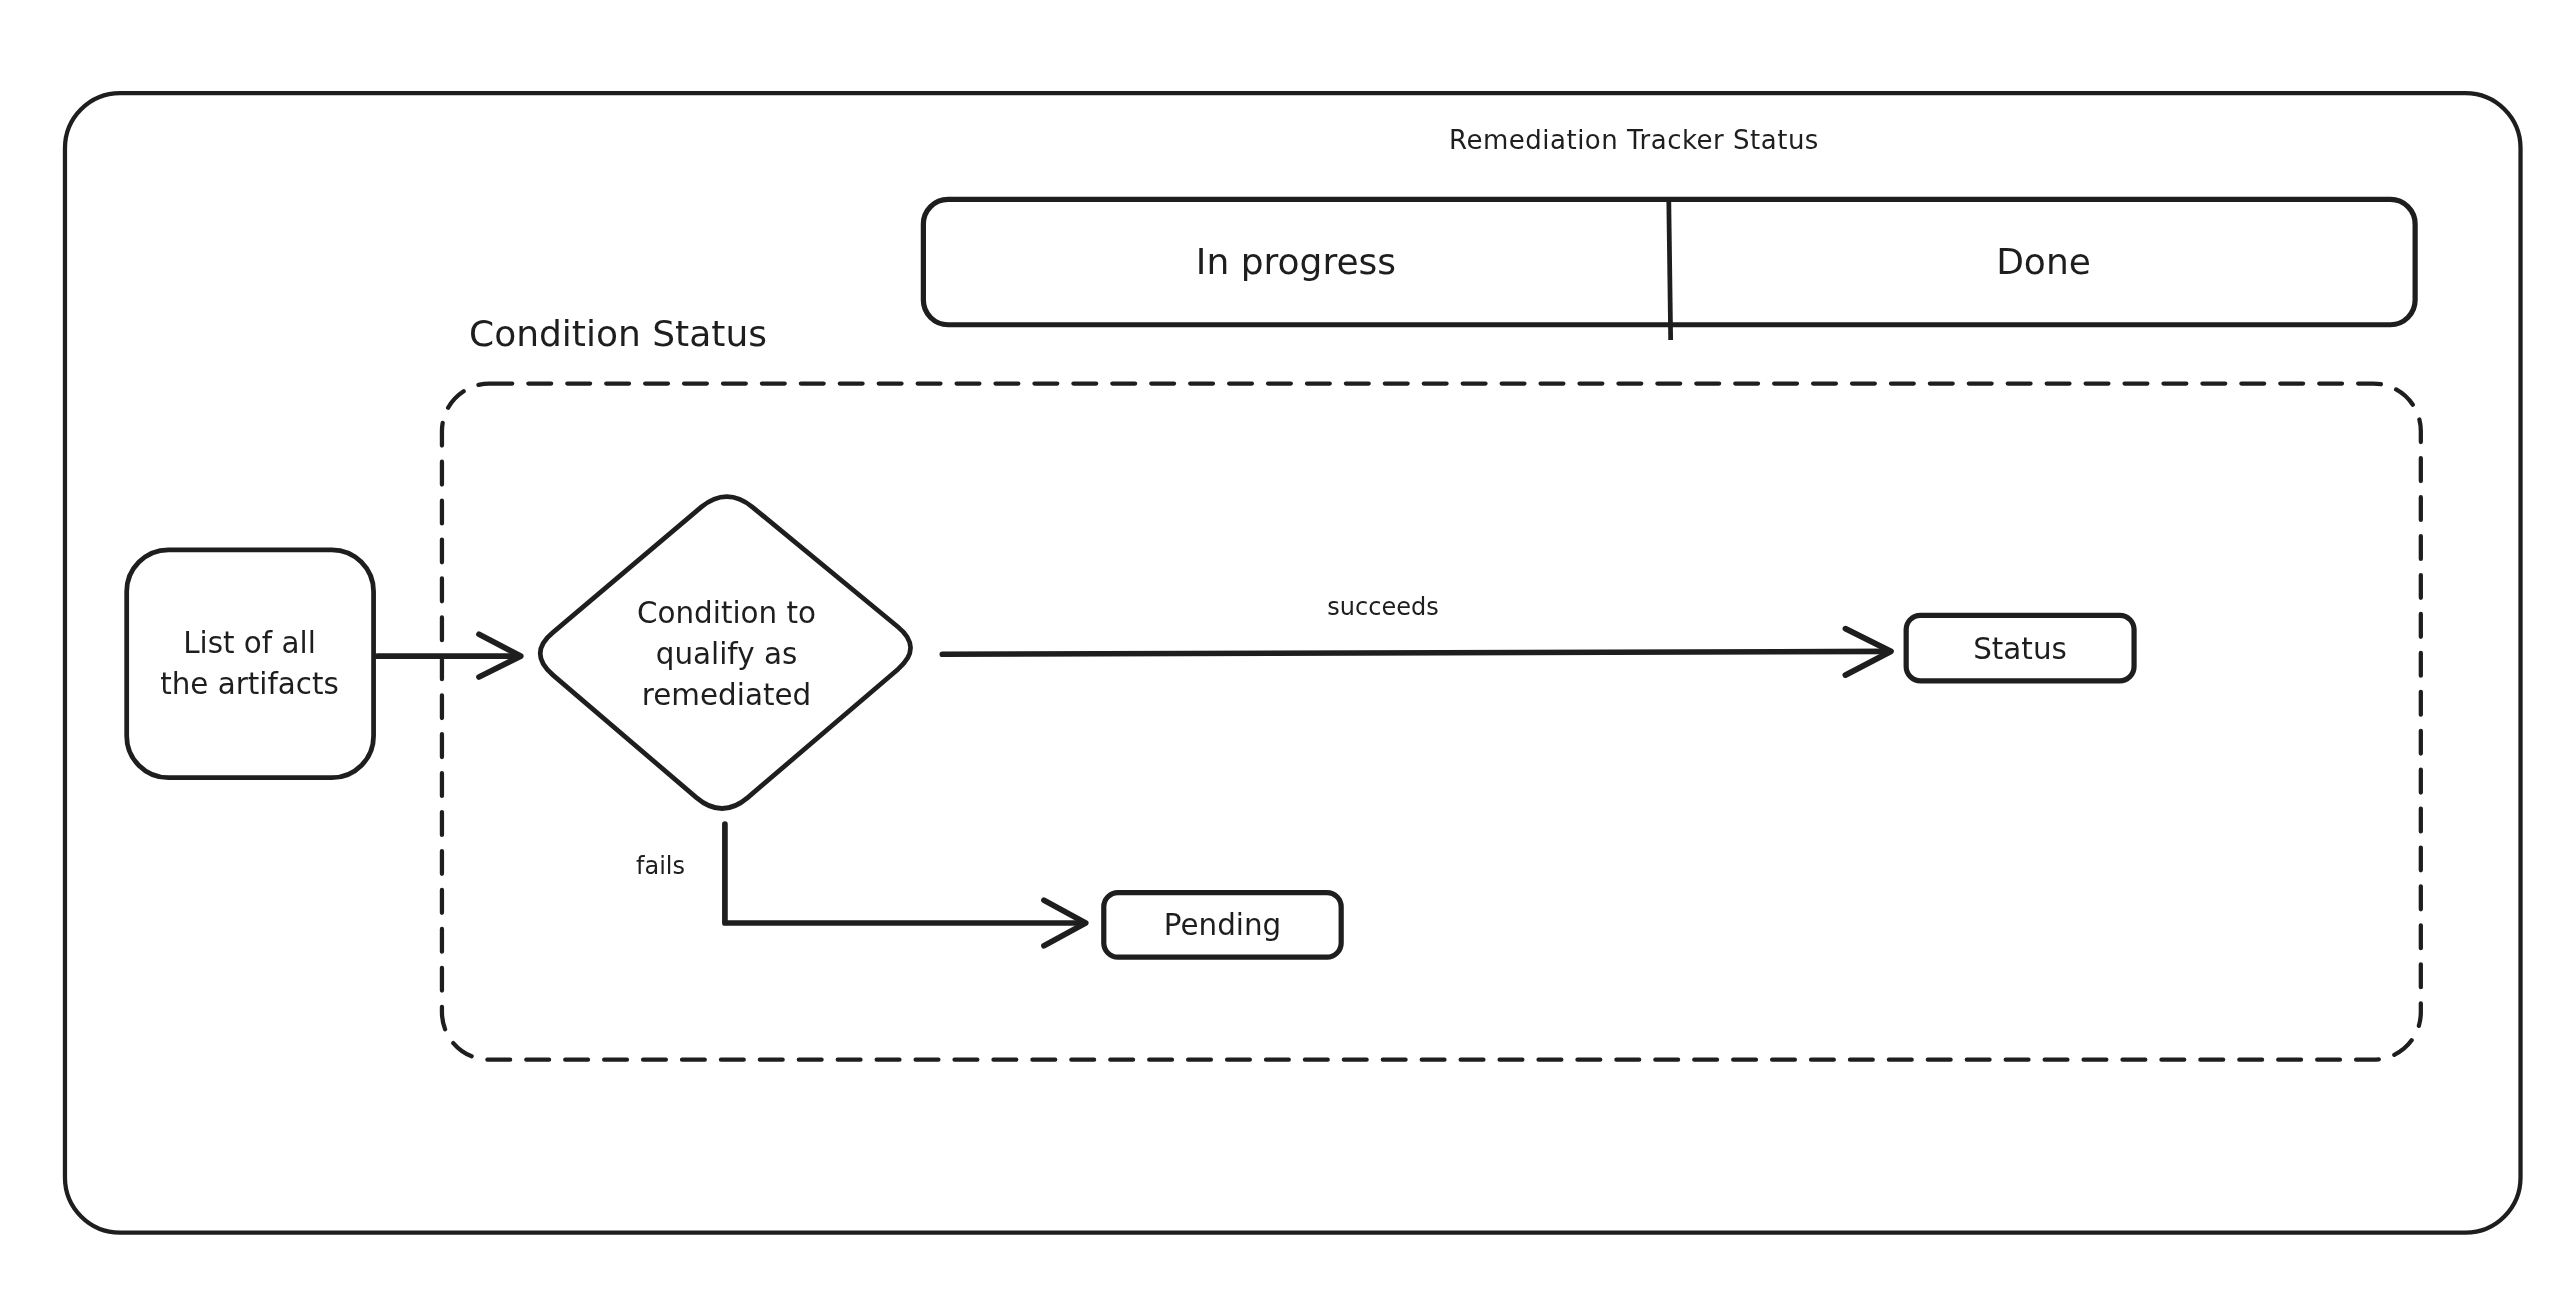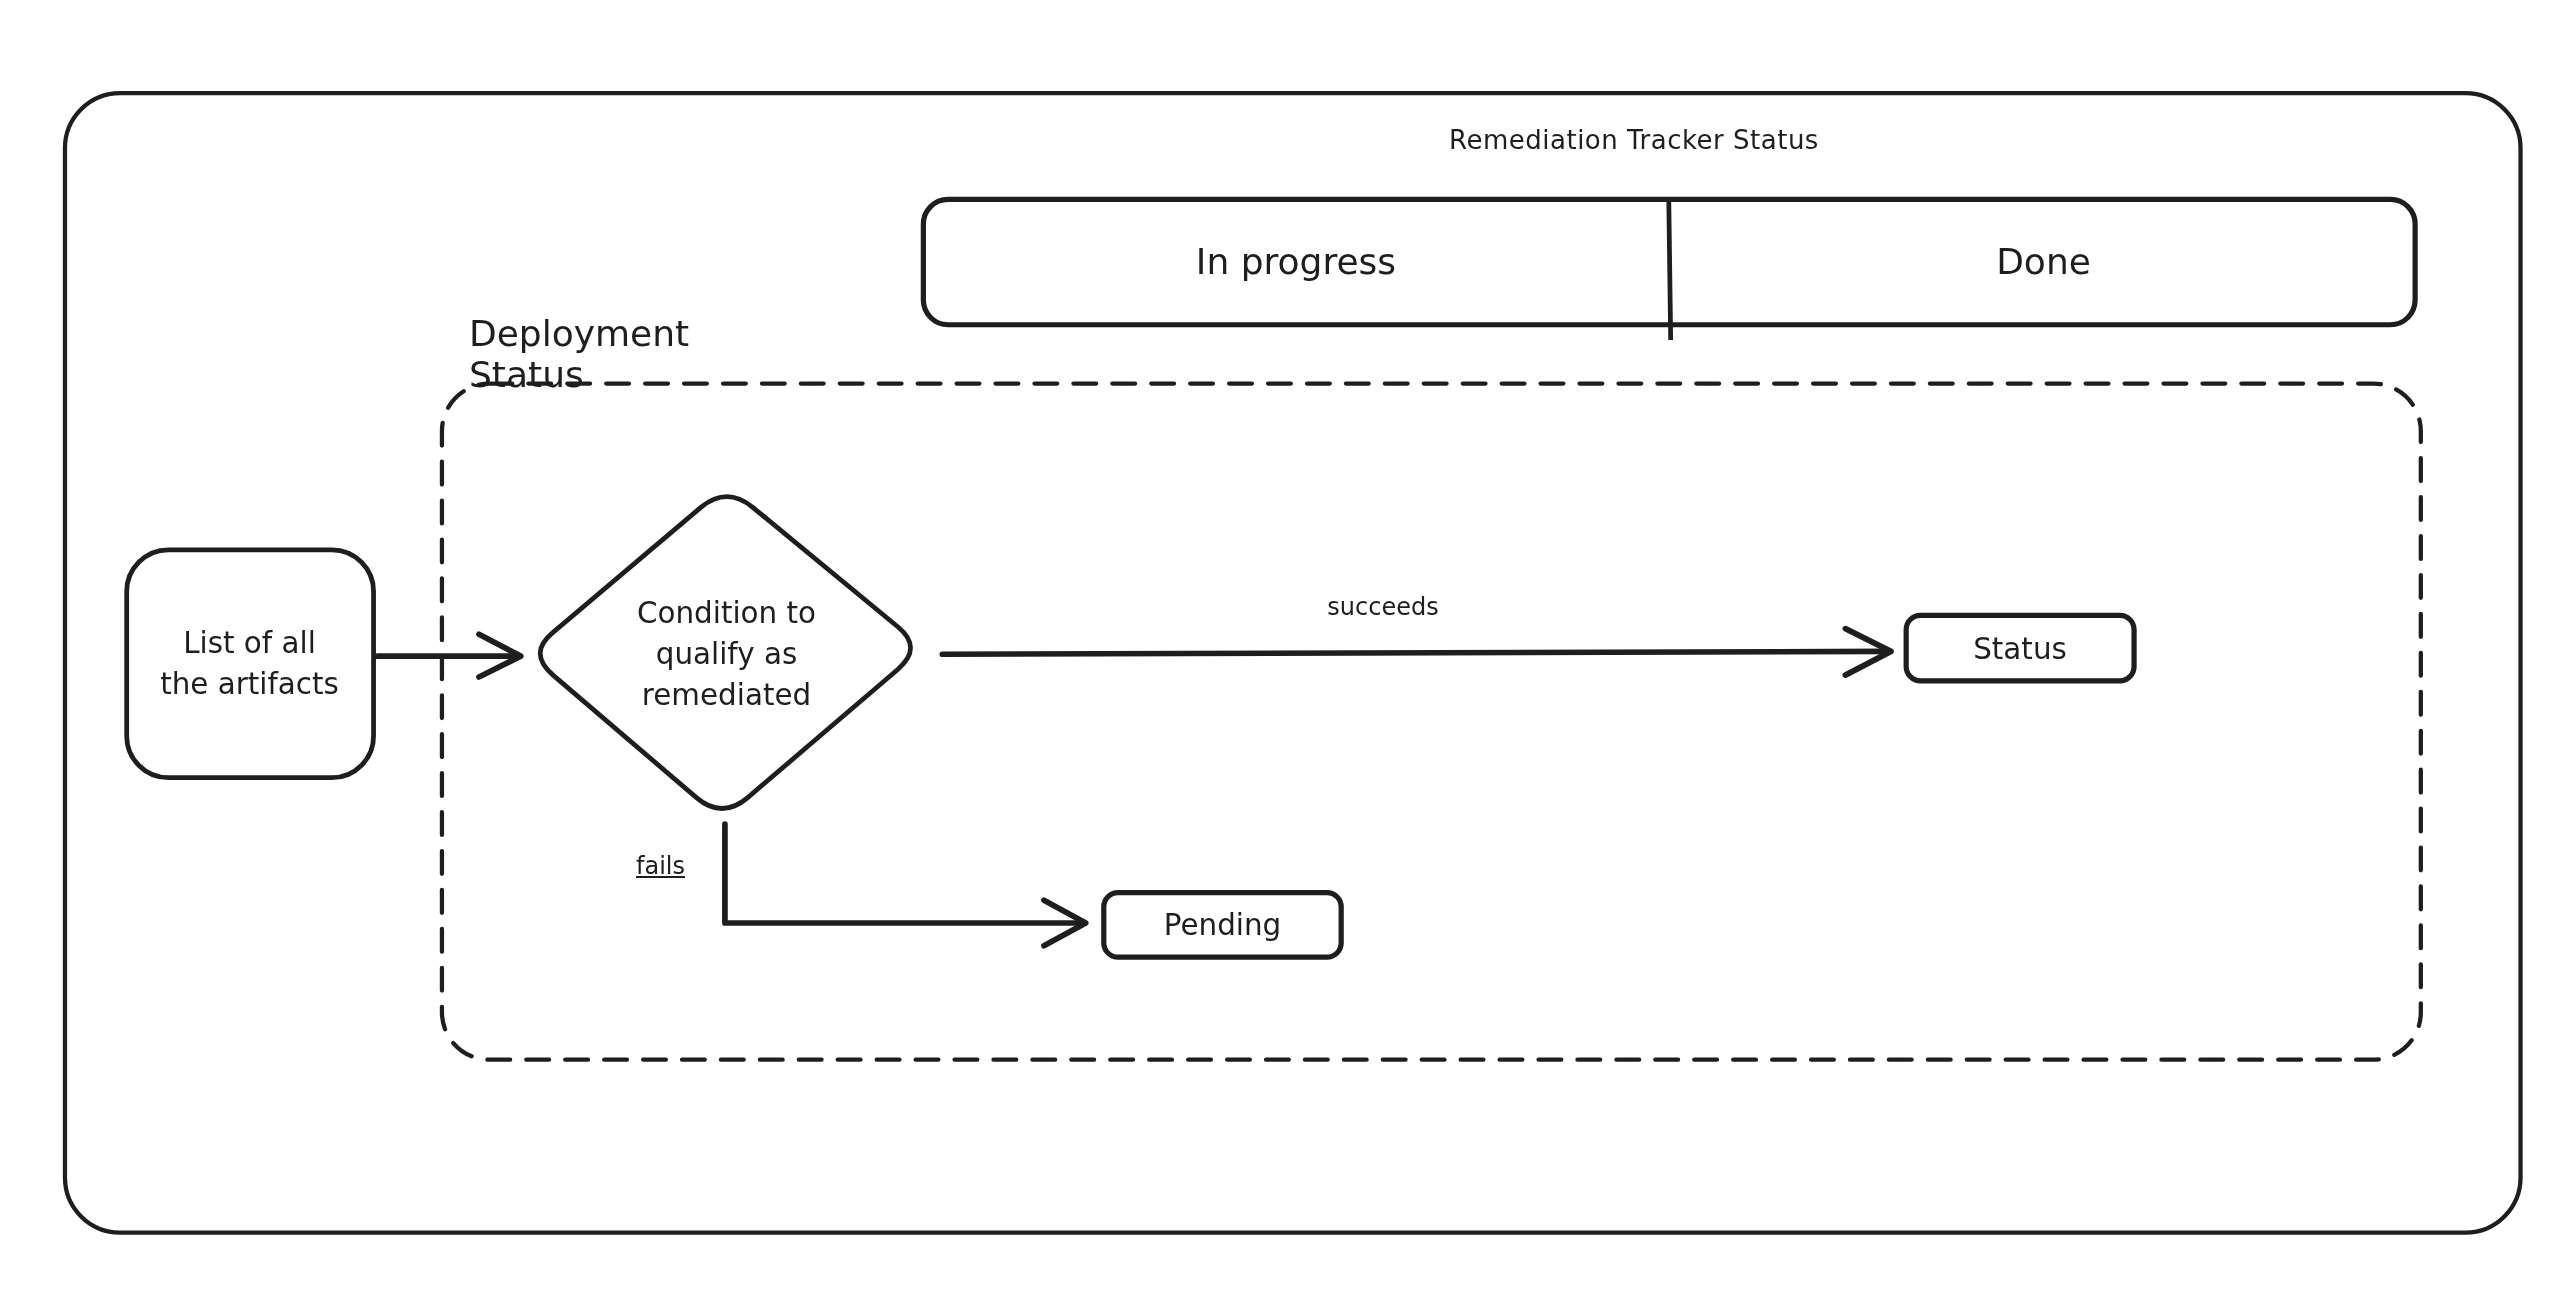--- a/index.html
+++ b/index.html
@@ -73,31 +73,31 @@
       <path d="M 1099 948 L 1143 972 L 1099 996" class="shape" stroke-width="6" stroke-linecap="round" stroke-linejoin="round"></path>
     </g>
   </svg>
 
   <div class="txt title" style="left:1311px; top:125px; width:646px;">Remediation Tracker Status</div>
 
   <div class="txt label flexcenter" style="left:923px; top:199px; width:746px; height:125px;">In progress</div>
 
   <div class="txt label flexcenter" style="left:1671px; top:199px; width:745px; height:125px;text-align:right;">Done</div>
 
-  <div class="txt label" style="left:469px; top:313px; width:304px; text-align:left;">Deployment Status</div>
+  <div class="txt label" style="left:469px; top:313px; width:304px; text-align:left;">Condition Status</div>
 
   <div class="txt body flexcenter" style="left:126px; top:550px; width:247px; height:228px;">List of all
 the artifacts</div>
 
   <div class="txt body" style="left:582px; top:593px; width:289px;">Condition to
 qualify as
 remediated</div>
 
   <div class="txt edge-label" style="left:1269px; top:593px; width:228px;">succeeds</div>
 
-  <div class="txt edge-label" style="left:597px; top:852px; width:127px;text-decoration:underline;">fails</div>
+  <div class="txt edge-label" style="left:597px; top:852px; width:127px;">fails</div>
 
   <div class="txt body flexcenter" style="left:1906px; top:616px; width:228px; height:66px;">Status</div>
 
   <div class="txt body flexcenter" style="left:1104px; top:893px; width:237px; height:65px;">Pending</div>
 
 </div>
 
 
 </body></html>

